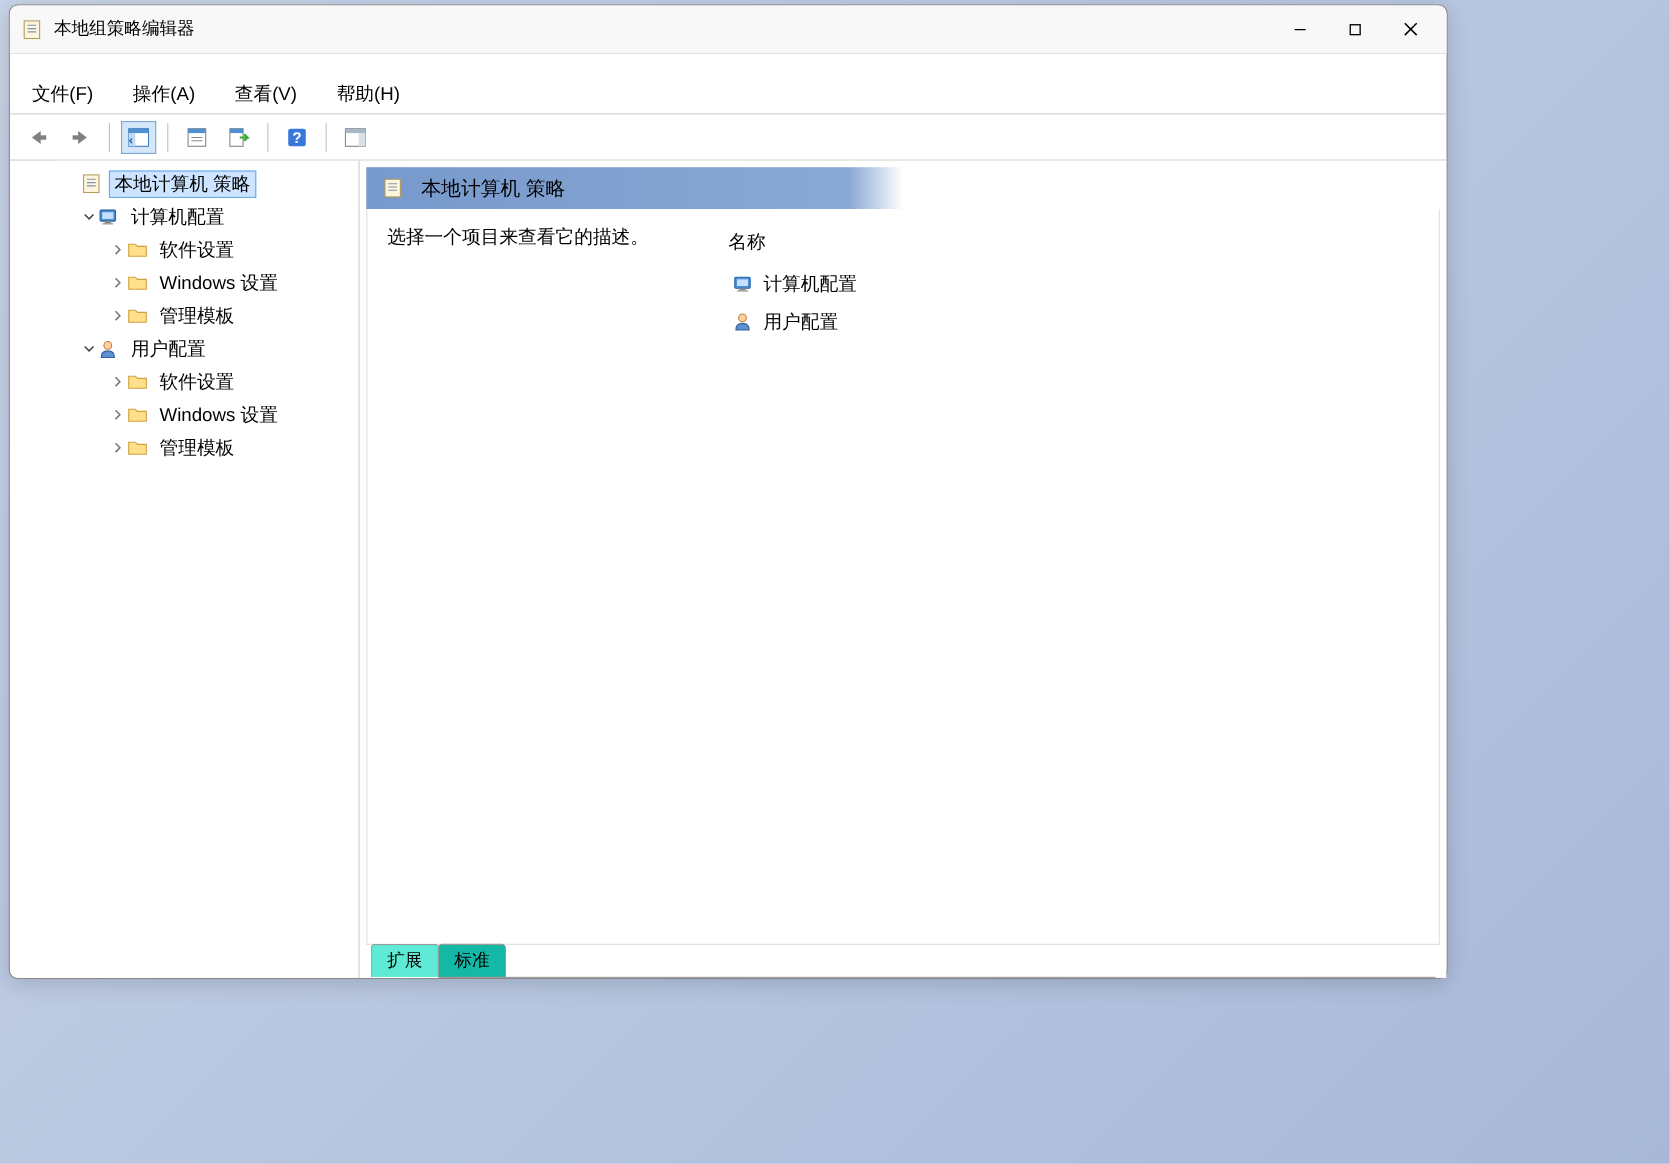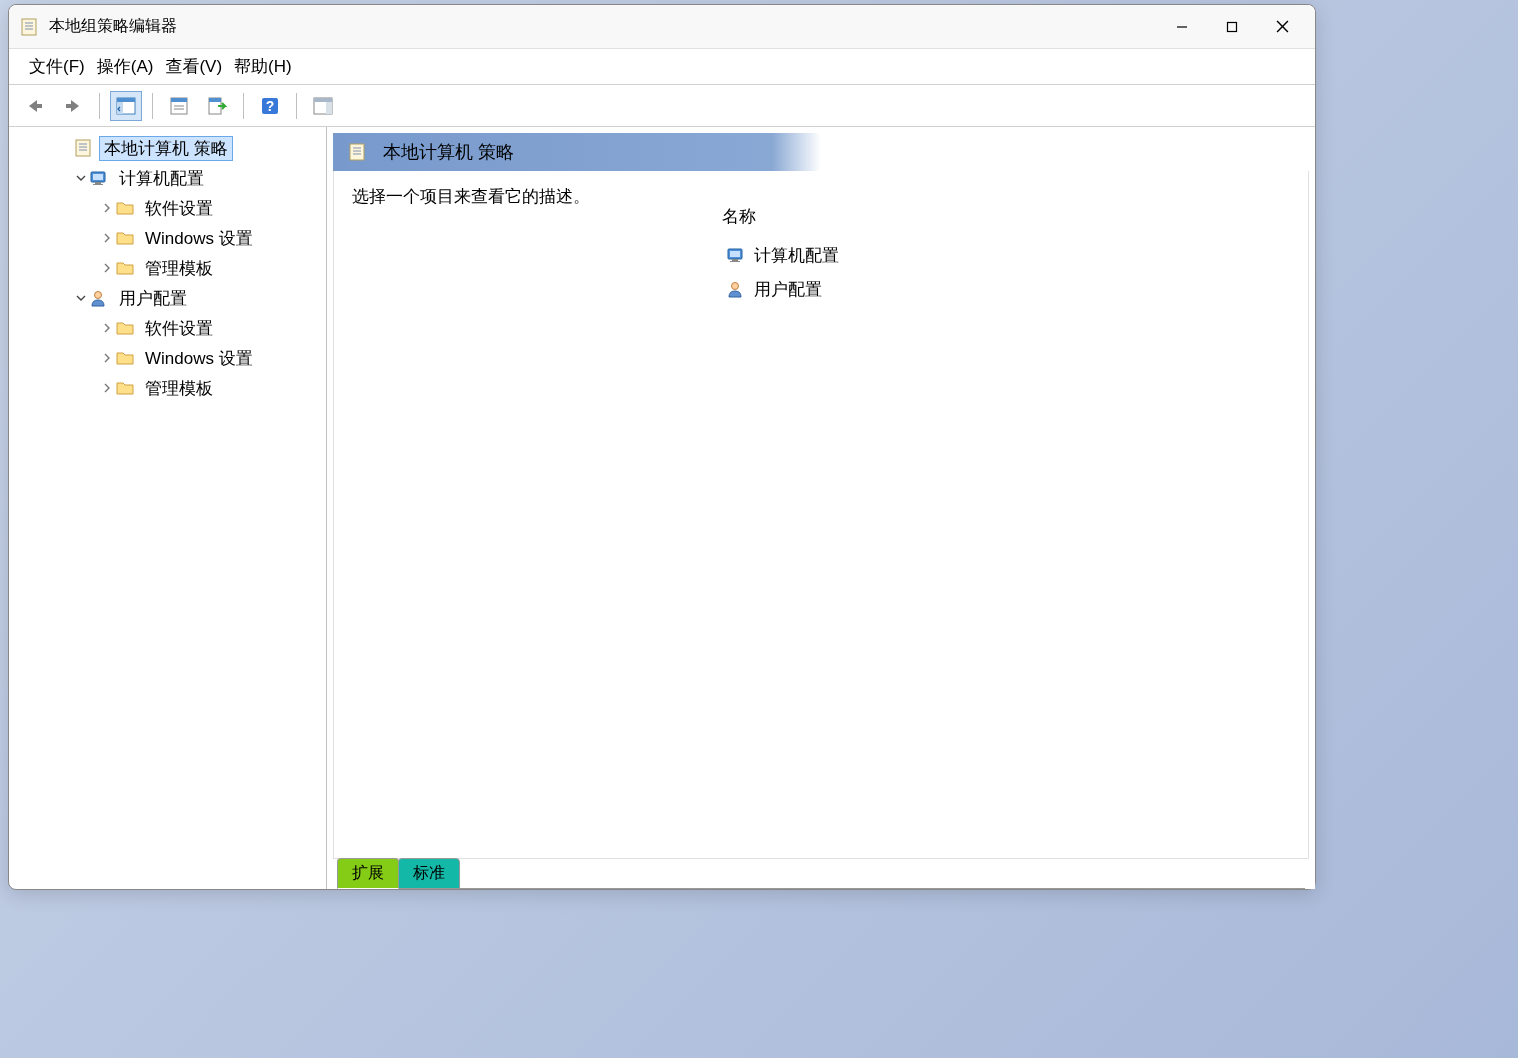--- a/index.html
+++ b/index.html
@@ -51,22 +51,24 @@
       width: 46px; height: 32px;
       display: flex; align-items: center; justify-content: center;
       cursor: pointer;
       font-size: 14px;
     }
     .menubar {
       height: 36px;
       display: flex;
       align-items: center;
       padding: 0 14px;
+      gap: 24px;
       border-bottom: 1px solid #d0d0d0;
       font-size: 17px;
+      margin-top: 19px;
     }
     .menu-item { cursor: pointer; padding: 4px 6px; }
     .toolbar {
       height: 42px;
       display: flex;
       align-items: center;
       padding: 0 10px;
       gap: 6px;
       border-bottom: 1px solid #d0d0d0;
     }
@@ -141,33 +143,31 @@
       padding: 0 14px;
       margin: 6px 6px 0 6px;
       color: #000;
       font-size: 18px;
       gap: 10px;
     }
     .detail-body {
       flex: 1;
       display: flex;
       padding: 14px 18px;
-      gap: 60px;
       margin: 0 6px;
       border: 1px solid #e0e0e0;
       border-top: none;
     }
     .detail-desc {
       width: 310px;
       font-size: 17px;
     }
     .detail-list {
       flex: 1;
       font-size: 17px;
-      margin-top: 16px;
     }
     .list-header {
       font-size: 17px;
       padding: 4px 0 10px 0;
     }
     .list-item {
       display: flex;
       align-items: center;
       height: 34px;
       gap: 8px;
@@ -187,21 +187,21 @@
       border: 1px solid #999;
       border-top-left-radius: 4px;
       border-top-right-radius: 4px;
       background: #14b8a6;
       cursor: pointer;
       font-size: 16px;
       margin-right: -1px;
       position: relative;
     }
     .detail-tab.active {
-      background: #84cc16;
+      background: #5eead4;
       border-bottom: 1px solid #ffffff;
       z-index: 1;
     }
     .tabs-line {
       flex: 1;
       border-bottom: 1px solid #999;
       height: 1px;
       align-self: flex-end;
     }
   </style>

